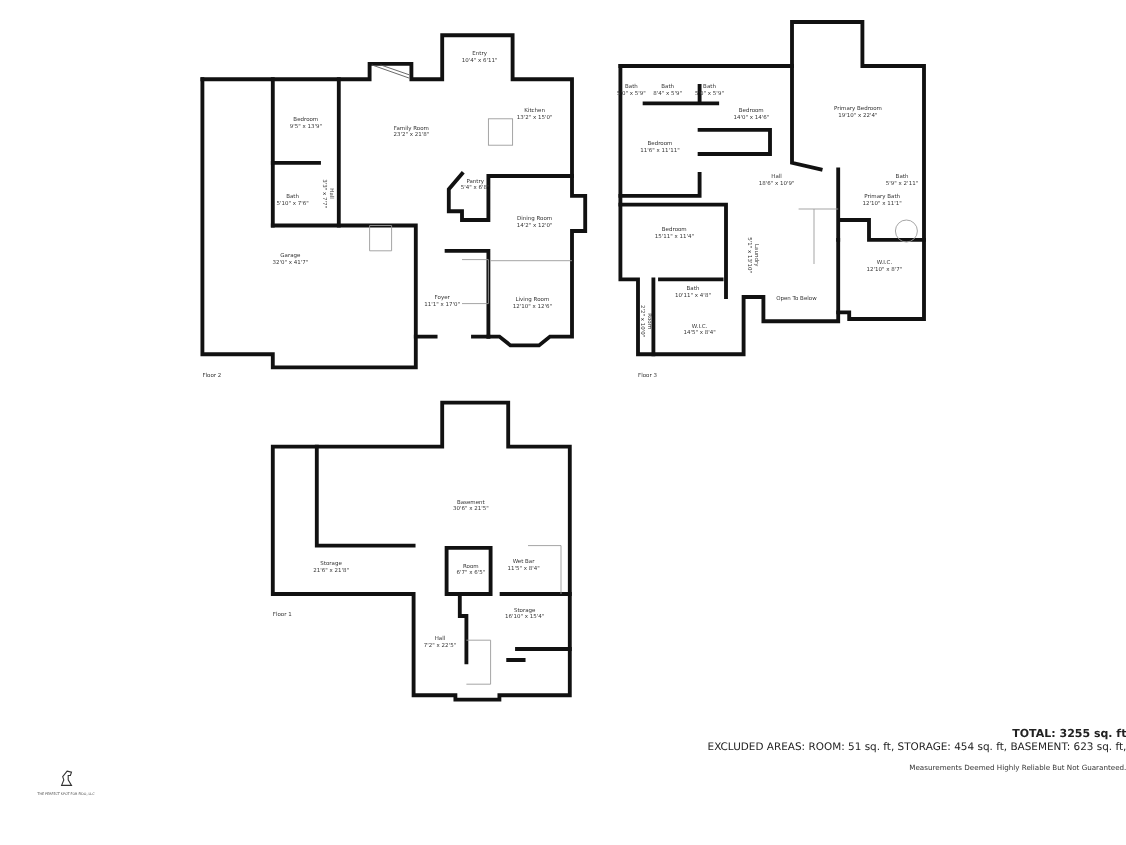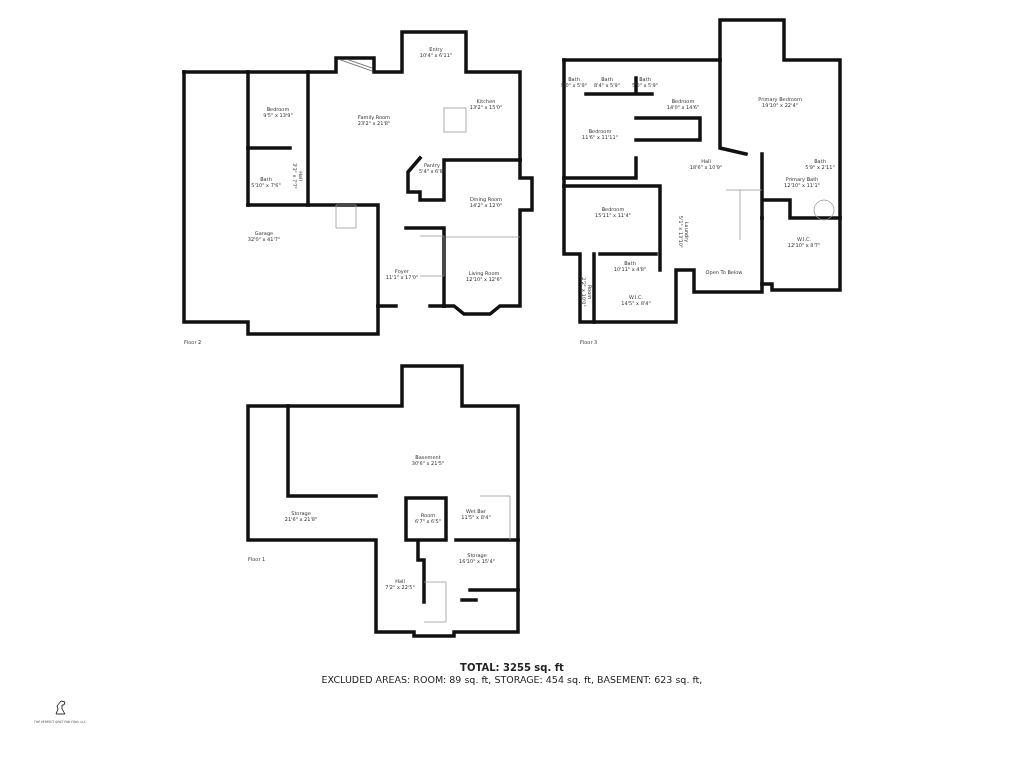--- a/index.html
+++ b/index.html
@@ -2,21 +2,21 @@
 <html><head>
 <meta charset="utf-8">
 <style>
   html, body { margin:0; padding:0; background:#ffffff; }
   body { width:1024px; height:768px; position:relative; overflow:hidden; font-family:"DejaVu Sans", sans-serif; color:#111; }
   #plan { position:absolute; left:0; top:0; width:1024px; height:660px; }
   .room-label { position:absolute; font-size:5px; line-height:6px; text-align:center; color:#333; white-space:nowrap; transform:translate(-50%,-50%); font-family:"DejaVu Sans", sans-serif; }
   .room-label .dim { display:block; }
   .room-label.rot { transform:translate(-50%,-50%) rotate(90deg); }
   .floor-label { position:absolute; font-size:5px; color:#333; font-family:"DejaVu Sans", sans-serif; }
-  .summary { position:absolute; left:0; width:1024px; top:662px; text-align:center; font-family:"DejaVu Sans", sans-serif; font-size:9.5px; line-height:12px; color:#222; }
+  .summary { position:absolute; left:0; width:1024px; top:662px; text-align:right; font-family:"DejaVu Sans", sans-serif; font-size:9.5px; line-height:12px; color:#222; }
   .summary .total { font-weight:bold; font-size:10px; }
   .summary .disclaimer { font-size:6.5px; margin-top:6px; color:#333; }
   .logo { position:absolute; left:30px; top:700px; width:60px; text-align:center; }
   .logo .logo-text { font-size:3px; color:#444; font-family:"DejaVu Sans", sans-serif; }
 </style>
 </head>
 <body>
 
 <svg id="plan" viewBox="0 0 1024 660" width="1024" height="660">
   <g fill="none" stroke="#111" stroke-width="3.5" stroke-linecap="square">
@@ -94,21 +94,22 @@
 
 <div class="room-label" style="left:428px;top:460px;"><span>Basement</span><span class="dim">30'6" x 21'5"</span></div>
 <div class="room-label" style="left:301px;top:516px;"><span>Storage</span><span class="dim">21'6" x 21'8"</span></div>
 <div class="room-label" style="left:428px;top:518px;"><span>Room</span><span class="dim">6'7" x 6'5"</span></div>
 <div class="room-label" style="left:476px;top:514px;"><span>Wet Bar</span><span class="dim">11'5" x 8'4"</span></div>
 <div class="room-label" style="left:477px;top:558px;"><span>Storage</span><span class="dim">16'10" x 15'4"</span></div>
 <div class="room-label" style="left:400px;top:584px;"><span>Hall</span><span class="dim">7'2" x 22'5"</span></div>
 
 <div class="summary">
   <div class="total">TOTAL: 3255 sq. ft</div>
-  <div>EXCLUDED AREAS: ROOM: 89 sq. ft, STORAGE: 454 sq. ft, BASEMENT: 623 sq. ft,</div>
+  <div>EXCLUDED AREAS: ROOM: 51 sq. ft, STORAGE: 454 sq. ft, BASEMENT: 623 sq. ft,</div>
+  <div class="disclaimer">Measurements Deemed Highly Reliable But Not Guaranteed.</div>
 </div>
 
 <div class="logo">
   <svg width="14" height="16" viewBox="0 0 14 16">
     <path d="M8 1 L12 2 L11 5 L9 5 L9 9 L12 14 L3 14 L5 9 L4 6 Z" fill="none" stroke="#333" stroke-width="1"></path>
   </svg>
   <div class="logo-text">THE PERFECT SPOT FOR FIDO, LLC</div>
 </div>
 
 </body></html>

